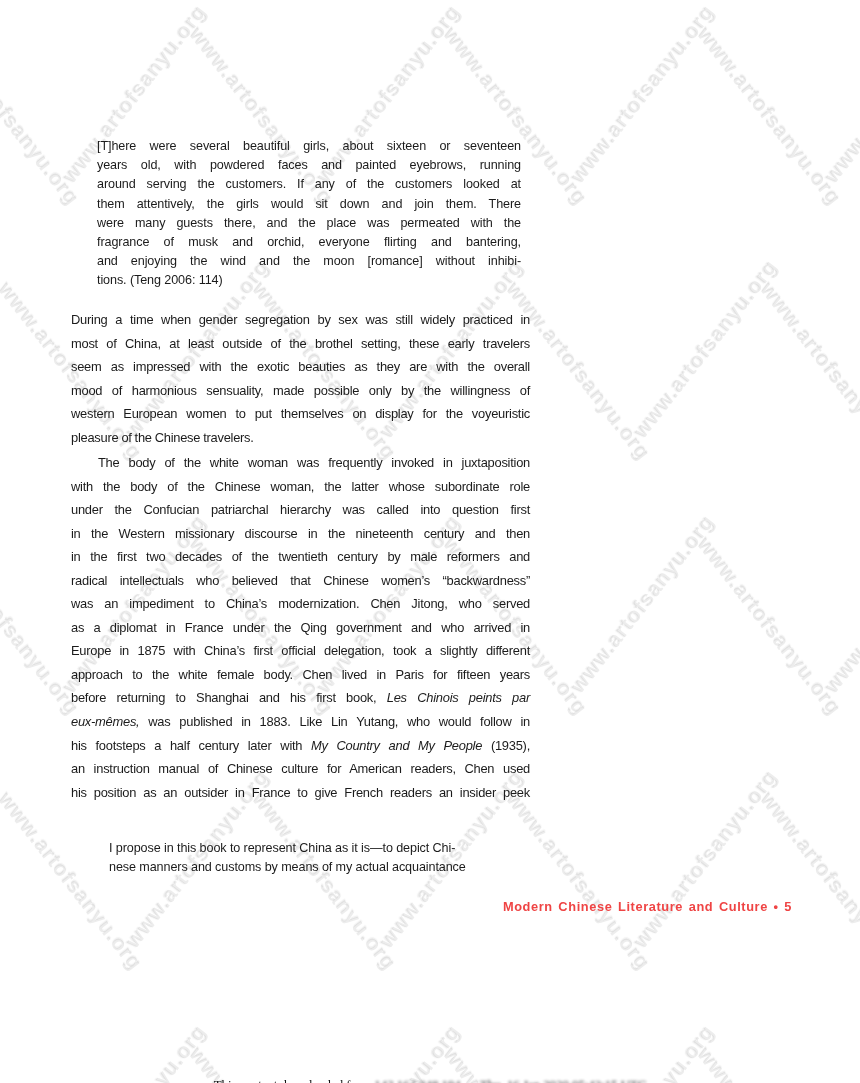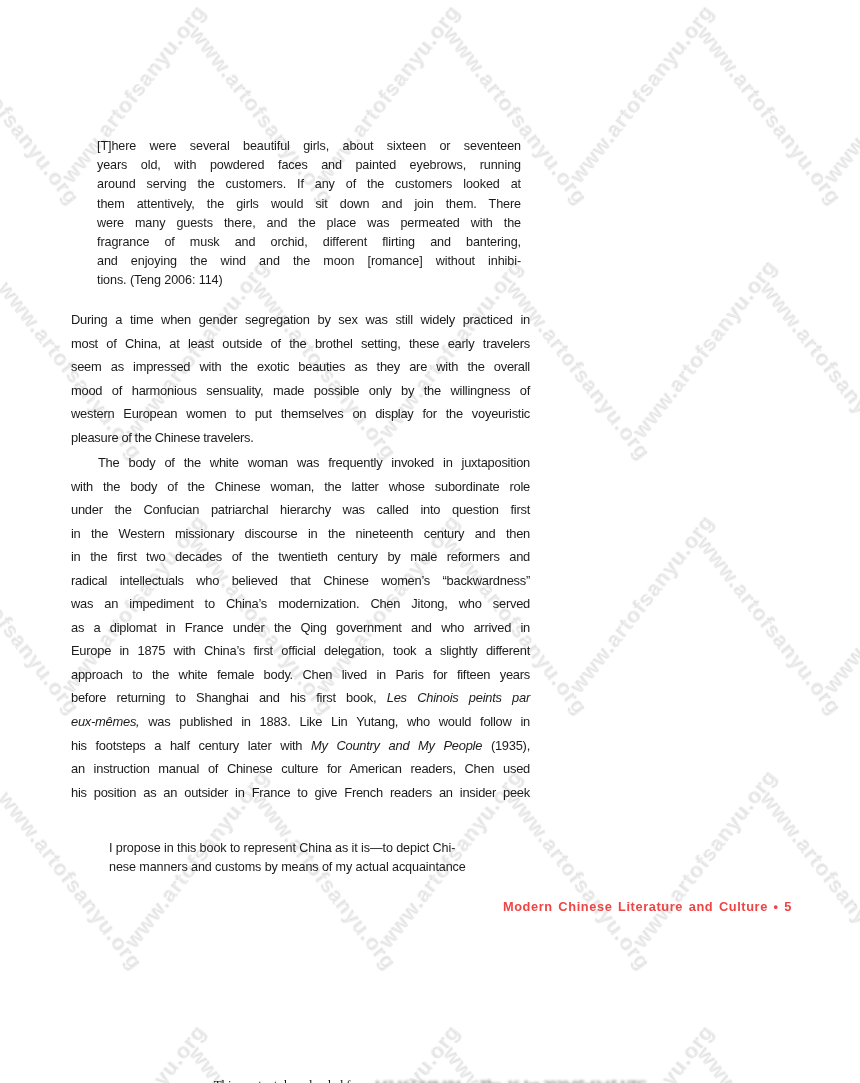--- a/index.html
+++ b/index.html
@@ -127,21 +127,21 @@
     <span class="wm" style="left: 702px; top: 1038px; transform: rotate(52deg);">www.artofsanyu.org</span>
     <span class="wm" style="left: 829px; top: 1188px; transform: rotate(-52deg);">www.artofsanyu.org</span>
   </div>
 
 <div class="block quote" style="left:97px; top:137px; width:424px;">
     <div class="line j"><span>[T]here were several beautiful girls, about sixteen or seventeen</span></div>
     <div class="line j"><span>years old, with powdered faces and painted eyebrows, running</span></div>
     <div class="line j"><span>around serving the customers. If any of the customers looked at</span></div>
     <div class="line j"><span>them attentively, the girls would sit down and join them. There</span></div>
     <div class="line j"><span>were many guests there, and the place was permeated with the</span></div>
-    <div class="line j"><span>fragrance of musk and orchid, different flirting and bantering,</span></div>
+    <div class="line j"><span>fragrance of musk and orchid, everyone flirting and bantering,</span></div>
     <div class="line j"><span>and enjoying the wind and the moon [romance] without inhibi-</span></div>
     <div class="line"><span>tions. (Teng 2006: 114)</span></div>
   </div>
 
 <div class="block body-par" style="left:71px; top:308px; width:459px;">
     <div class="line j"><span>During a time when gender segregation by sex was still widely practiced in</span></div>
     <div class="line j"><span>most of China, at least outside of the brothel setting, these early travelers</span></div>
     <div class="line j"><span>seem as impressed with the exotic beauties as they are with the overall</span></div>
     <div class="line j"><span>mood of harmonious sensuality, made possible only by the willingness of</span></div>
     <div class="line j"><span>western European women to put themselves on display for the voyeuristic</span></div>

